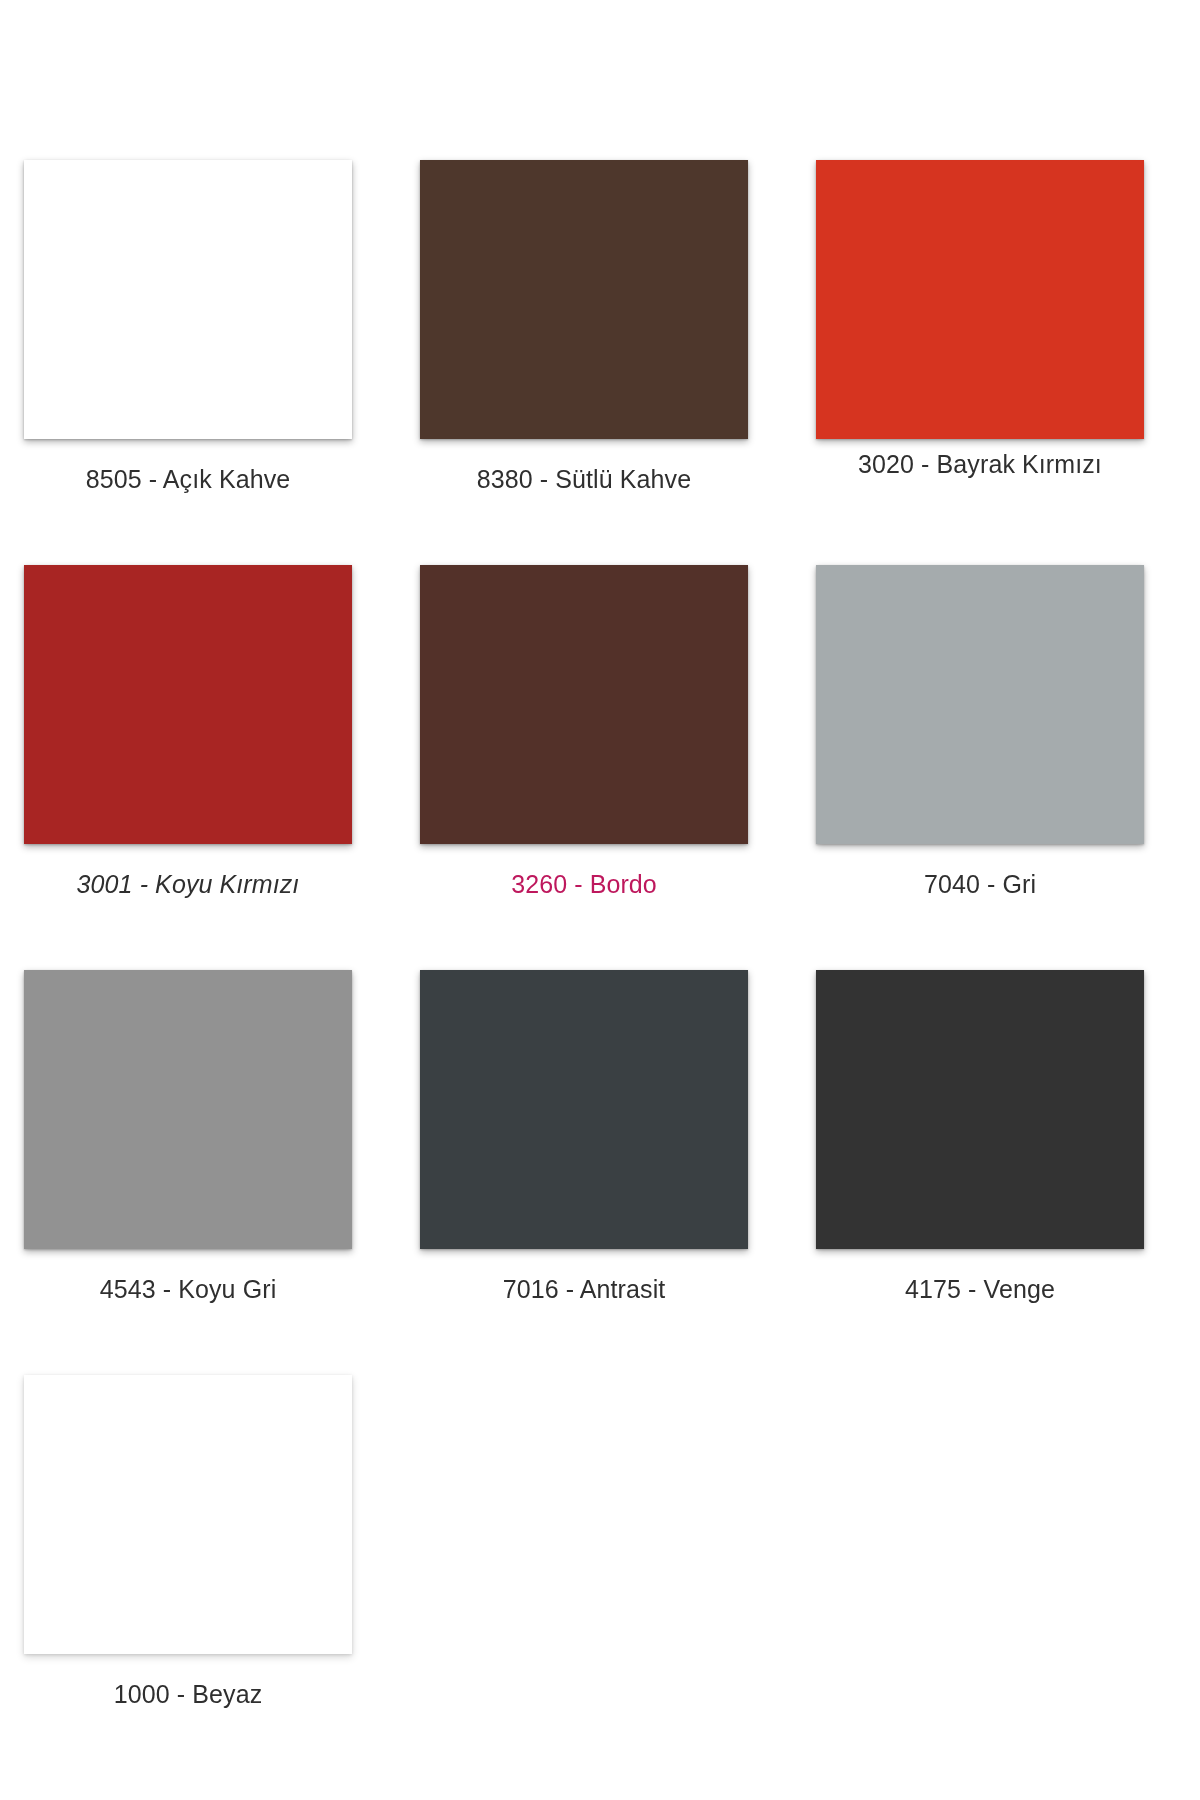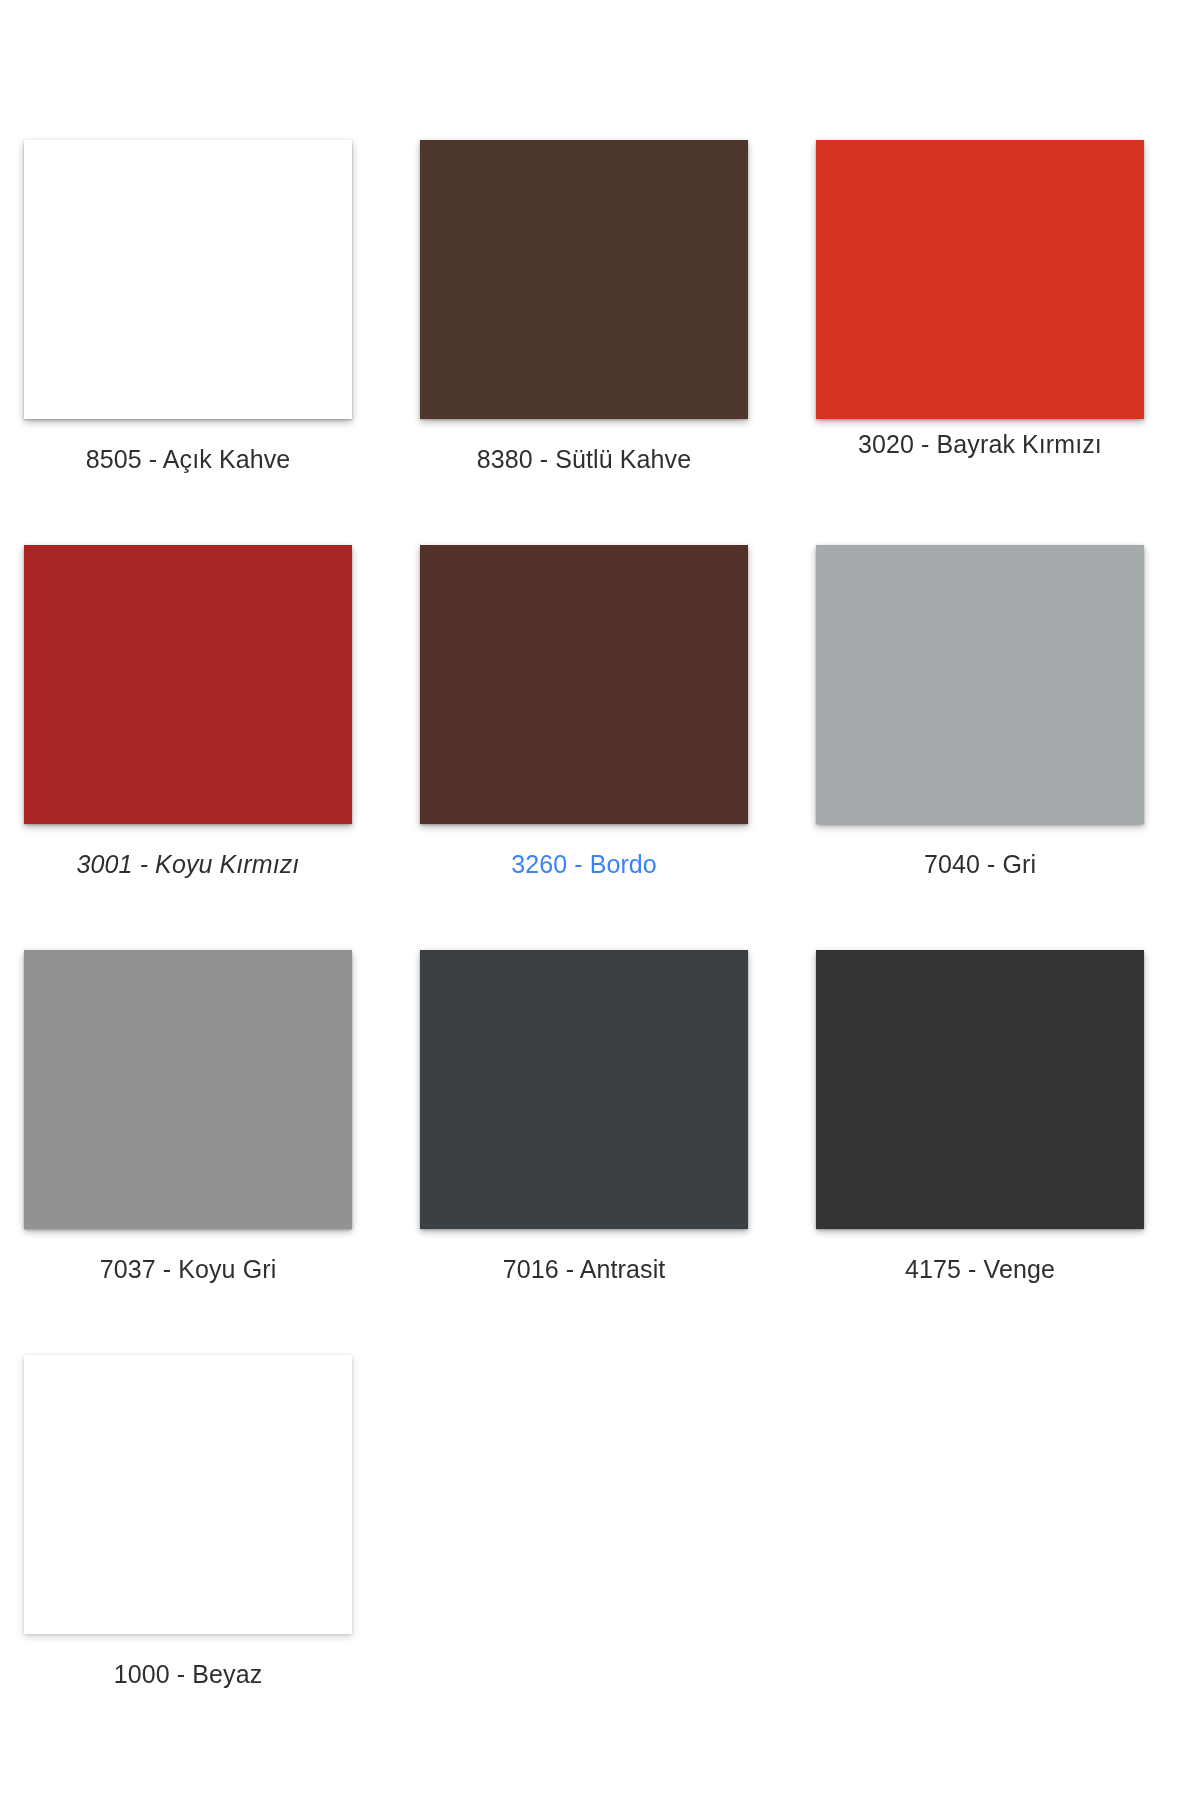--- a/index.html
+++ b/index.html
@@ -17,21 +17,21 @@
   #palette-page {
     position: relative;
     width: 1200px;
     height: 1800px;
     background: #ffffff;
     padding: 0;
   }
 
   .swatch-grid {
     position: absolute;
-    top: 140px;
+    top: 160px;
     left: 24px;
     width: 1152px;
     display: grid;
     grid-template-columns: repeat(3, 328px);
     grid-column-gap: 68px;
     grid-row-gap: 60px;
   }
 
   .swatch-cell {
     width: 328px;
@@ -88,31 +88,31 @@
       <span class="swatch-label" style="color: rgb(47, 47, 47); margin-top: 11px;">3020 - Bayrak Kırmızı</span>
     </div>
 
     <div class="swatch-cell">
       <span class="swatch-chip" style="background-color: rgb(168, 37, 35);"></span>
       <span class="swatch-label" style="color: rgb(47, 47, 47); font-style: italic;">3001 - Koyu Kırmızı</span>
     </div>
 
     <div class="swatch-cell">
       <span class="swatch-chip" style="background-color: rgb(83, 49, 41);"></span>
-      <span class="swatch-label" style="color: #3b82f6;">3260 - Bordo</span>
+      <span class="swatch-label" style="color: #be185d;">3260 - Bordo</span>
     </div>
 
     <div class="swatch-cell">
       <span class="swatch-chip" style="background-color: rgb(165, 171, 173);"></span>
       <span class="swatch-label" style="color: rgb(47, 47, 47);">7040 - Gri</span>
     </div>
 
     <div class="swatch-cell">
       <span class="swatch-chip" style="background-color: rgb(146, 146, 146);"></span>
-      <span class="swatch-label" style="color: rgb(47, 47, 47);">7037 - Koyu Gri</span>
+      <span class="swatch-label" style="color: rgb(47, 47, 47);">4543 - Koyu Gri</span>
     </div>
 
     <div class="swatch-cell">
       <span class="swatch-chip" style="background-color: rgb(58, 64, 67);"></span>
       <span class="swatch-label" style="color: rgb(47, 47, 47);">7016 - Antrasit</span>
     </div>
 
     <div class="swatch-cell">
       <span class="swatch-chip" style="background-color: rgb(51, 51, 51);"></span>
       <span class="swatch-label" style="color: rgb(47, 47, 47);">4175 - Venge</span>

